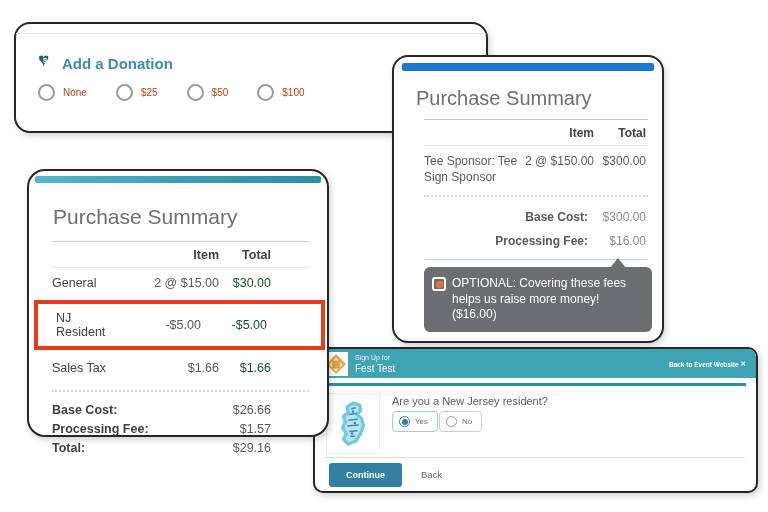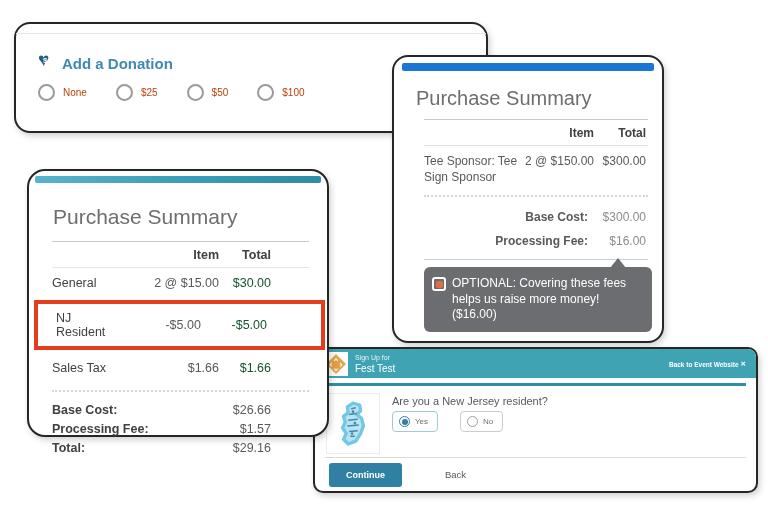--- a/index.html
+++ b/index.html
@@ -82,35 +82,35 @@
   .su-diamond { width:14px; height:14px; background:#e2a74e; transform:rotate(45deg); position:relative; }
   .su-diamond span { position:absolute; inset:2.5px; border:1.5px dashed rgba(255,255,255,.95); background:#dfa045; }
   .su-eyebrow { position:absolute; left:40px; top:5px; font-size:7px; color:rgba(255,255,255,.88); }
   .su-title { position:absolute; left:40px; top:14px; font-size:10px; color:#fff; }
   .su-back { position:absolute; right:10px; top:11px; font-size:6.5px; font-weight:bold; color:#fff;
     display:flex; gap:2px; align-items:center; cursor:pointer; }
   .su-rule { position:absolute; top:34px; left:10px; right:10px; height:3px; background:#2e8fa3; }
   .nj-box { position:absolute; left:11px; top:44px; width:54px; height:61px; border:1px solid #ececec; background:#fff;
     display:flex; align-items:center; justify-content:center; }
   .su-question { position:absolute; left:77px; top:46px; font-size:11px; color:#58595b; }
-  .su-opts { position:absolute; left:77px; top:62px; display:flex; gap:22px; }
+  .su-opts { position:absolute; left:77px; top:62px; display:flex; gap:1px; }
   .su-opt { display:flex; align-items:center; gap:5px; border-radius:4px; padding:4px 9px 4px 6px;
     background:#fff; cursor:pointer; }
   .su-opt.sel { border:1px solid #9fc8dd; }
   .su-opt.unsel { border:1px solid #cccccc; }
   .radio-sm { width:11px; height:11px; border-radius:50%; position:relative; }
   .radio-sm.on { border:1px solid #2e7fa3; }
   .radio-sm.on:after { content:""; position:absolute; inset:1.5px; border-radius:50%; background:#2e7fa3; }
   .radio-sm.off { border:1px solid #9e9e9e; }
   .su-opt .lbl { font-size:8px; color:#6d6e71; }
   .su-footdiv { position:absolute; bottom:33px; left:10px; right:10px; height:1px; background:#dcdcdc; }
   .su-footer { position:absolute; bottom:0; left:0; right:0; height:33px; display:flex; align-items:center; padding:0 14px; }
   .su-continue { background:#2f80a2; color:#fff; font-size:9px; font-weight:bold; border:none;
     padding:7px 17px; border-radius:3px; cursor:pointer; }
-  .su-backlbl { margin-left:43px; font-size:9.5px; color:#58595b; cursor:pointer; }
+  .su-backlbl { margin-left:19px; font-size:9.5px; color:#58595b; cursor:pointer; }
 </style>
 </head>
 <body>
 
 <div class="card donation">
   <div class="top-line"></div>
   <div class="heading">
     <span class="heart-wrap">
       <span class="heart">♥</span>
         <span class="dollar">$</span>

